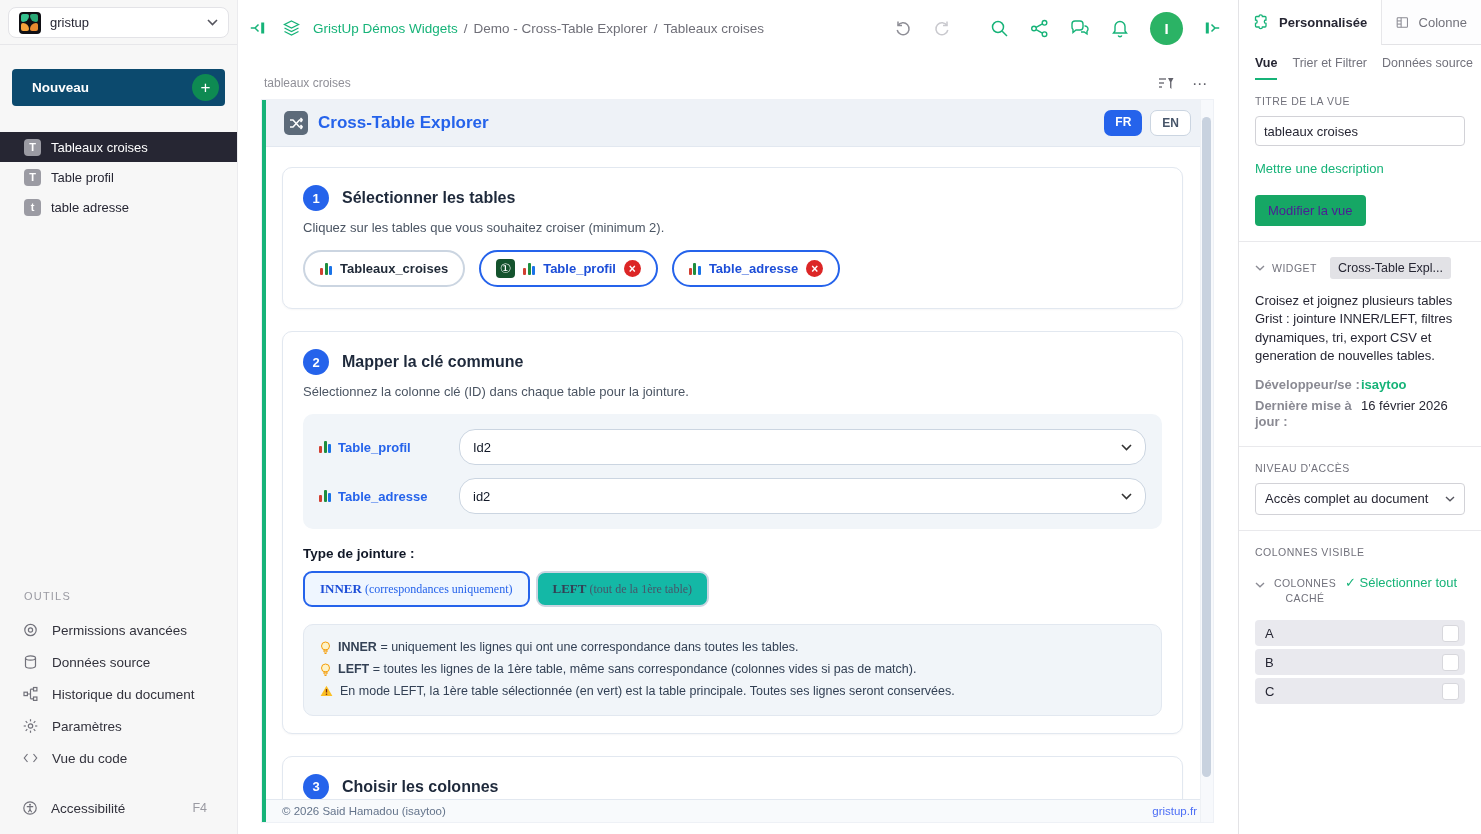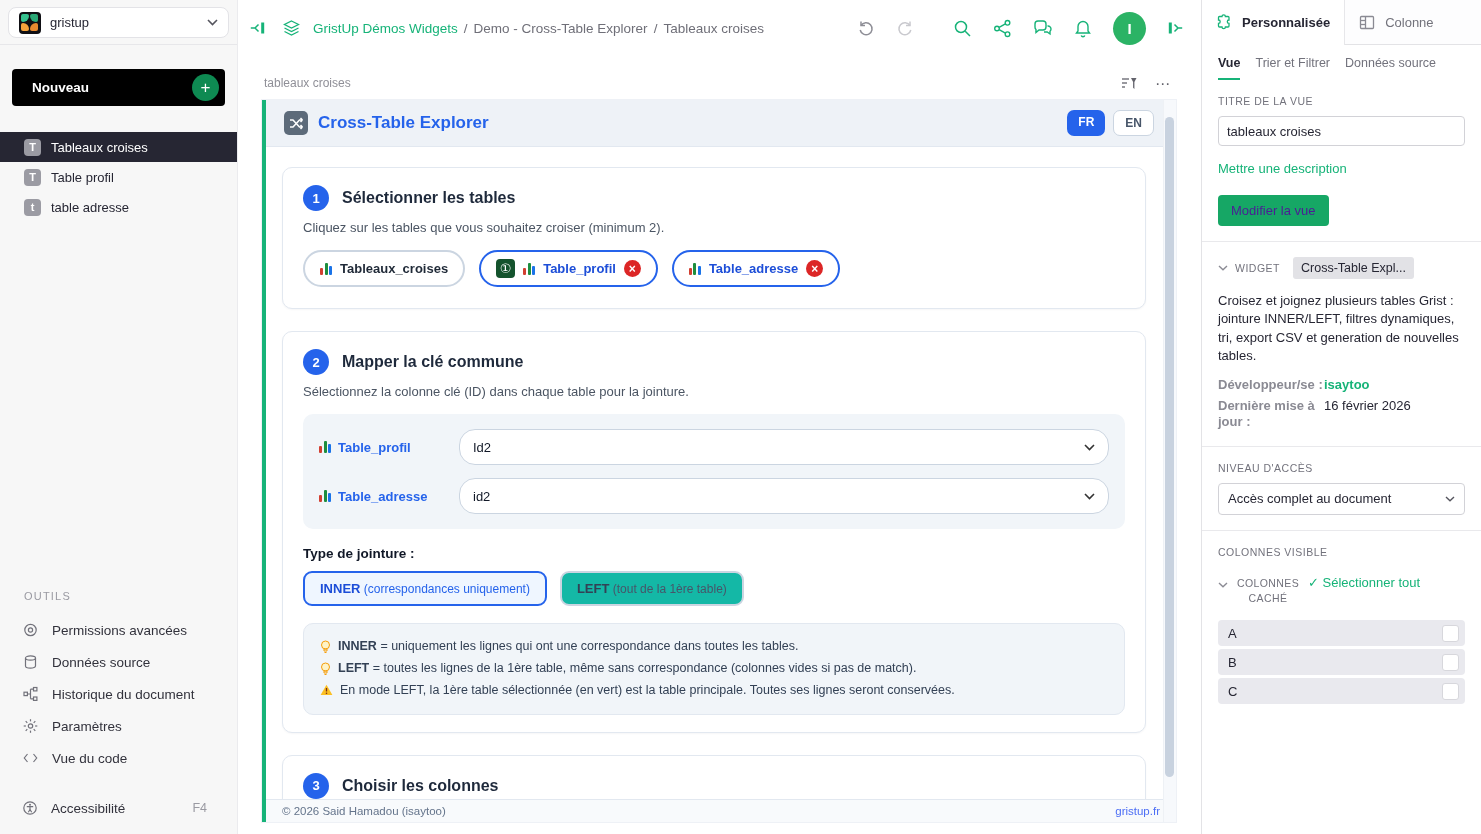--- a/index.html
+++ b/index.html
@@ -14,21 +14,21 @@
   .sidebar { width:238px; flex:none; background:#f7f7f7; border-right:1px solid #ebebee; display:flex; flex-direction:column; }
   .account-box { margin:7px 8px 6px 8px; background:#fff; border:1px solid #e3e3e7; border-radius:8px; height:31px; display:flex; align-items:center; padding:0 10px; gap:9px; cursor:pointer; }
   .grist-logo { width:22px; height:22px; background:#0f0f14; border-radius:4px; flex:none; display:grid; grid-template-columns:8px 8px; grid-template-rows:8px 8px; gap:1px; padding:2px; }
   .grist-logo i { border-radius:2px; }
   .grist-logo i:nth-child(1){ background:#35c28f; border-bottom-right-radius:6px;}
   .grist-logo i:nth-child(2){ background:#2aa876; border-bottom-left-radius:6px;}
   .grist-logo i:nth-child(3){ background:#f5a33b; border-top-right-radius:6px;}
   .grist-logo i:nth-child(4){ background:#e8892f; border-top-left-radius:6px;}
   .account-name { flex:1; font-size:13px; color:#262633; }
   .sidebar-divider { border-top:1px solid #e7e7ea; }
-  .new-btn { margin:24px 12px 26px 12px; height:37px; background:#000000; border-radius:4px; display:flex; align-items:center; justify-content:space-between; padding:0 6px 0 20px; cursor:pointer; }
+  .new-btn { margin:24px 12px 26px 12px; height:37px; background:#0c4a6e; border-radius:4px; display:flex; align-items:center; justify-content:space-between; padding:0 6px 0 20px; cursor:pointer; }
   .new-btn .label { color:#fff; font-weight:bold; font-size:13.5px; }
   .plus-circle { width:27px; height:27px; border-radius:50%; background:#0e8a52; color:#fff; font-size:17px; display:flex; align-items:center; justify-content:center; }
   .page-item { height:30px; display:flex; align-items:center; gap:10px; padding-left:24px; cursor:pointer; color:#262633; }
   .page-item .pg-icon { width:17px; height:17px; border-radius:4px; background:#9b9ba3; color:#fff; font-size:11px; font-weight:bold; display:flex; align-items:center; justify-content:center; flex:none; }
   .page-item.active { background:#262633; color:#fff; }
   .tools { margin-top:auto; }
   .tools-header { padding:0 0 12px 24px; font-size:11px; color:#9a9aa2; letter-spacing:1.2px; }
   .tool-item { height:32px; display:flex; align-items:center; gap:13px; padding-left:22px; font-size:13.5px; color:#32323c; cursor:pointer; }
   .tool-item .t-icon { width:17px; color:#72727b; flex:none; }
   .sidebar-bottom { margin:18px 0 10px 0; }
@@ -74,36 +74,36 @@
   .bar-icon .b1 { height:7px; background:#d23f31; }
   .bar-icon .b2 { height:12px; background:#1e8e3e; }
   .bar-icon .b3 { height:9px; background:#1a73e8; }
   .remove-icon { width:17px; height:17px; border-radius:50%; background:#dc2626; color:#fff; font-size:12px; font-weight:bold; display:flex; align-items:center; justify-content:center; cursor:pointer; }
 
   .map-panel { background:#f1f5f9; border-radius:10px; padding:15px 16px; display:flex; flex-direction:column; gap:13px; margin-bottom:17px; }
   .map-row { display:flex; align-items:center; gap:10px; }
   .map-label { width:130px; flex:none; display:flex; align-items:center; gap:7px; font-size:13px; font-weight:bold; color:#2563eb; cursor:pointer; }
   .map-select { flex:1; height:36px; background:#fff; border:1px solid #cbd5e1; border-radius:16px; display:flex; align-items:center; justify-content:space-between; padding:0 13px; font-size:13px; color:#111827; cursor:pointer; }
   .join-label { font-size:13.5px; font-weight:bold; color:#111827; margin-bottom:10px; }
-  .join-row { display:flex; gap:13px; margin-bottom:17px; }
+  .join-row { display:flex; gap:6px; margin-bottom:17px;font-family:Liberation Serif, serif; }
   .join-btn { border:2px solid #cbd5e1; border-radius:9px; padding:8px 15px; background:#14b8a6; font-size:12px; color:#475569; cursor:pointer; }
   .join-btn b { font-size:13px; color:#334155; }
   .join-btn.selected { background:#eff6ff; border-color:#2563eb; color:#2563eb; }
   .join-btn.selected b { color:#1d4ed8; }
   .info-box { background:#f1f5f9; border:1px solid #e2e8f0; border-radius:10px; padding:12px 16px; font-size:12.5px; color:#334155; }
   .info-line { display:flex; align-items:flex-start; gap:7px; line-height:1.75; }
   .info-line .i-icon { flex:none; margin-top:4px; }
 
   .widget-footer { position:absolute; left:0; right:0; bottom:0; background:#f8fafc; border-top:1px solid #e2e8f0; padding:5px 16px; display:flex; justify-content:space-between; font-size:11.5px; color:#64748b; }
   .footer-link { color:#4c6ef5; cursor:pointer; }
   .scroll-track { position:absolute; top:0; right:0; bottom:0; width:13px; background:#f7f9fc; border-left:1px solid #eef1f5; }
   .scroll-thumb { position:absolute; top:17px; right:2px; width:9px; height:calc(100% - 62px); background:#c8d2df; border-radius:5px; cursor:grab; }
 
   
-  .rpanel { width:280px; flex:none; background:#fff; border-left:1px solid #e3e3e6; display:flex; flex-direction:column; overflow:hidden; }
+  .rpanel { width:243px; flex:none; background:#fff; border-left:1px solid #e3e3e6; display:flex; flex-direction:column; overflow:hidden; }
   .rtabs { height:45px; flex:none; display:flex; }
   .rtab { display:flex; align-items:center; gap:9px; padding:0 14px; white-space:nowrap; cursor:pointer; }
   .rtab.active { font-weight:bold; color:#262633; background:#fff; border-right:1px solid #e7e7ea; }
   .rtab.inactive { color:#72727b; background:#fdfdfe; border-bottom:1px solid #e3e3e6; flex:1; overflow:hidden; }
   .rsubtabs { display:flex; gap:15px; padding:11px 16px 0 16px; font-size:12.5px; flex:none; }
   .rsubtab { color:#72727c; padding-bottom:8px; cursor:pointer; white-space:nowrap; }
   .rsubtab.active { color:#262633; font-weight:bold; border-bottom:2px solid #16b378; }
   .rsection { padding:15px 16px; }
   .rdivider { border-top:1px solid #e9e9ec; }
   .rlabel { font-size:10.5px; color:#72727c; letter-spacing:.5px; margin-bottom:9px; }

